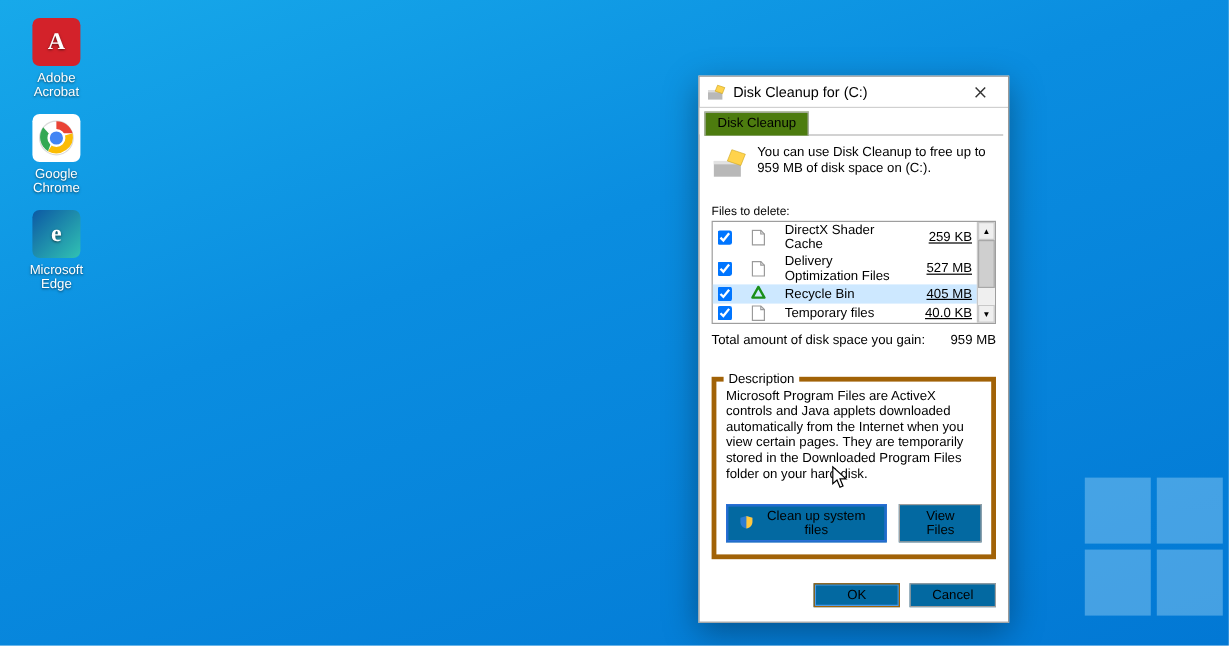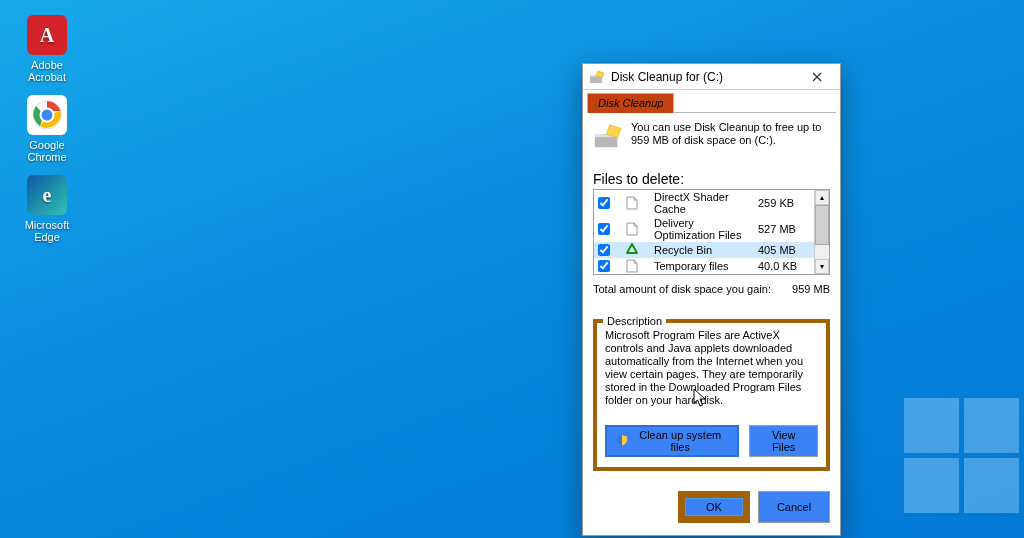--- a/index.html
+++ b/index.html
@@ -31,49 +31,49 @@
   .dialog { position:absolute; left:582px; top:63px; width:259px;
     background:#fff; border:1px solid #9a9a9a;
     box-shadow:0 8px 26px rgba(0,0,0,.35);}
   .titlebar { display:flex; align-items:center; height:26px; padding:0 6px;
     border-bottom:1px solid #d0d0d0; font-size:12px;}
   .titlebar .ticon{width:16px;height:16px;margin-right:6px;display:flex;align-items:center;justify-content:center;}
   .titlebar .ttext{flex:1;}
   .titlebar .close{width:34px;height:20px;display:flex;align-items:center;justify-content:center;cursor:pointer;}
   .tabs { display:flex; padding:2px 4px 0; background:#fff;}
   .tab { padding:3px 10px 4px; font-size:11px; border:1px solid #b5b5b5;
-    border-bottom:none; background:#c2410c; margin-right:19px; position:relative; top:1px; cursor:pointer;font-style:italic;}
+    border-bottom:none; background:#4d7c0f; margin-right:19px; position:relative; top:1px; cursor:pointer;}
   .tabb { border-top:1px solid #b5b5b5; margin:0 4px; }
   .panel { padding:8px 10px 10px; }
   .inforow{display:flex; gap:8px; margin-bottom:8px;}
   .driveic{width:30px;height:30px;flex:none;}
   .infotext{font-size:11px;line-height:13px;}
-  .ftd-label{font-size:14px; margin:20px 0 2px;}
+  .ftd-label{font-size:10px; margin:20px 0 2px;}
   .listwrap{border:1px solid #9e9e9e;display:flex;}
   .list{flex:1;}
   .row{display:flex;align-items:center;gap:15px;padding:1px 4px;font-size:11px;cursor:pointer;}
   .row.selected{background:#cde8ff;}
   .row input[type=checkbox]{margin:0;width:12px;height:12px;}
   .row .fic{width:14px;height:14px;flex:none;display:flex;align-items:center;justify-content:center;}
   .row .lbl{flex:1;}
-  .row .sz{width:52px;}
+  .row .sz{width:52px;text-align:right;text-decoration:underline;}
   .sbar{width:15px;border-left:1px solid #c8c8c8;display:flex;flex-direction:column;}
   .sbar .arr{height:15px;background:#efefef;border:1px solid #c8c8c8;display:flex;align-items:center;justify-content:center;font-size:8px;cursor:pointer;}
   .sbar .track{flex:1;background:#efefef;position:relative;}
   .sbar .thumb{position:absolute;left:0;right:0;top:0;height:40px;background:#cfcfcf;border:1px solid #a8a8a8;cursor:pointer;}
   .totrow{display:flex;justify-content:space-between;font-size:11px;padding:8px 0 6px;}
   .groupbox{border:4px solid #a16207;padding:6px 8px 10px;position:relative;margin-top:18px;}
   .groupbox .legend{position:absolute;top:-8px;left:6px;background:#fff;padding:0 4px;font-size:11px;}
   .desc{font-size:11px;line-height:13px;margin-bottom:18px;}
   .btnrow{display:flex;justify-content:space-between;gap:10px;}
-  .btn{border:1px solid #9e9e9e;background:#3b82f6;font-size:11px;
+  .btn{border:1px solid #9e9e9e;background:#0369a1;font-size:11px;
     padding:3px 10px;cursor:pointer;min-width:68px;text-align:center;display:flex;align-items:center;justify-content:center;gap:4px;}
   .btn.focus{border:1px solid #2a6fd6;box-shadow:0 0 0 1px #2a6fd6 inset;}
   .dlgbtns{display:flex;gap:8px;justify-content:flex-end;padding:10px 10px 12px;}
-  .btn.primary{border:7px solid #a16207;box-shadow:0 0 0 1px #4a9be8 inset;text-align:center;}
+  .btn.primary{border:1px solid #a16207;box-shadow:0 0 0 1px #4a9be8 inset;text-align:center;}
   
   .cursor{position:absolute;left:693px;top:388px;}
 </style>
 </head>
 <body>
 
 <div class="winlogo">
   <div class="sq a"></div>
     <div class="sq b"></div>
     <div class="sq c"></div>

